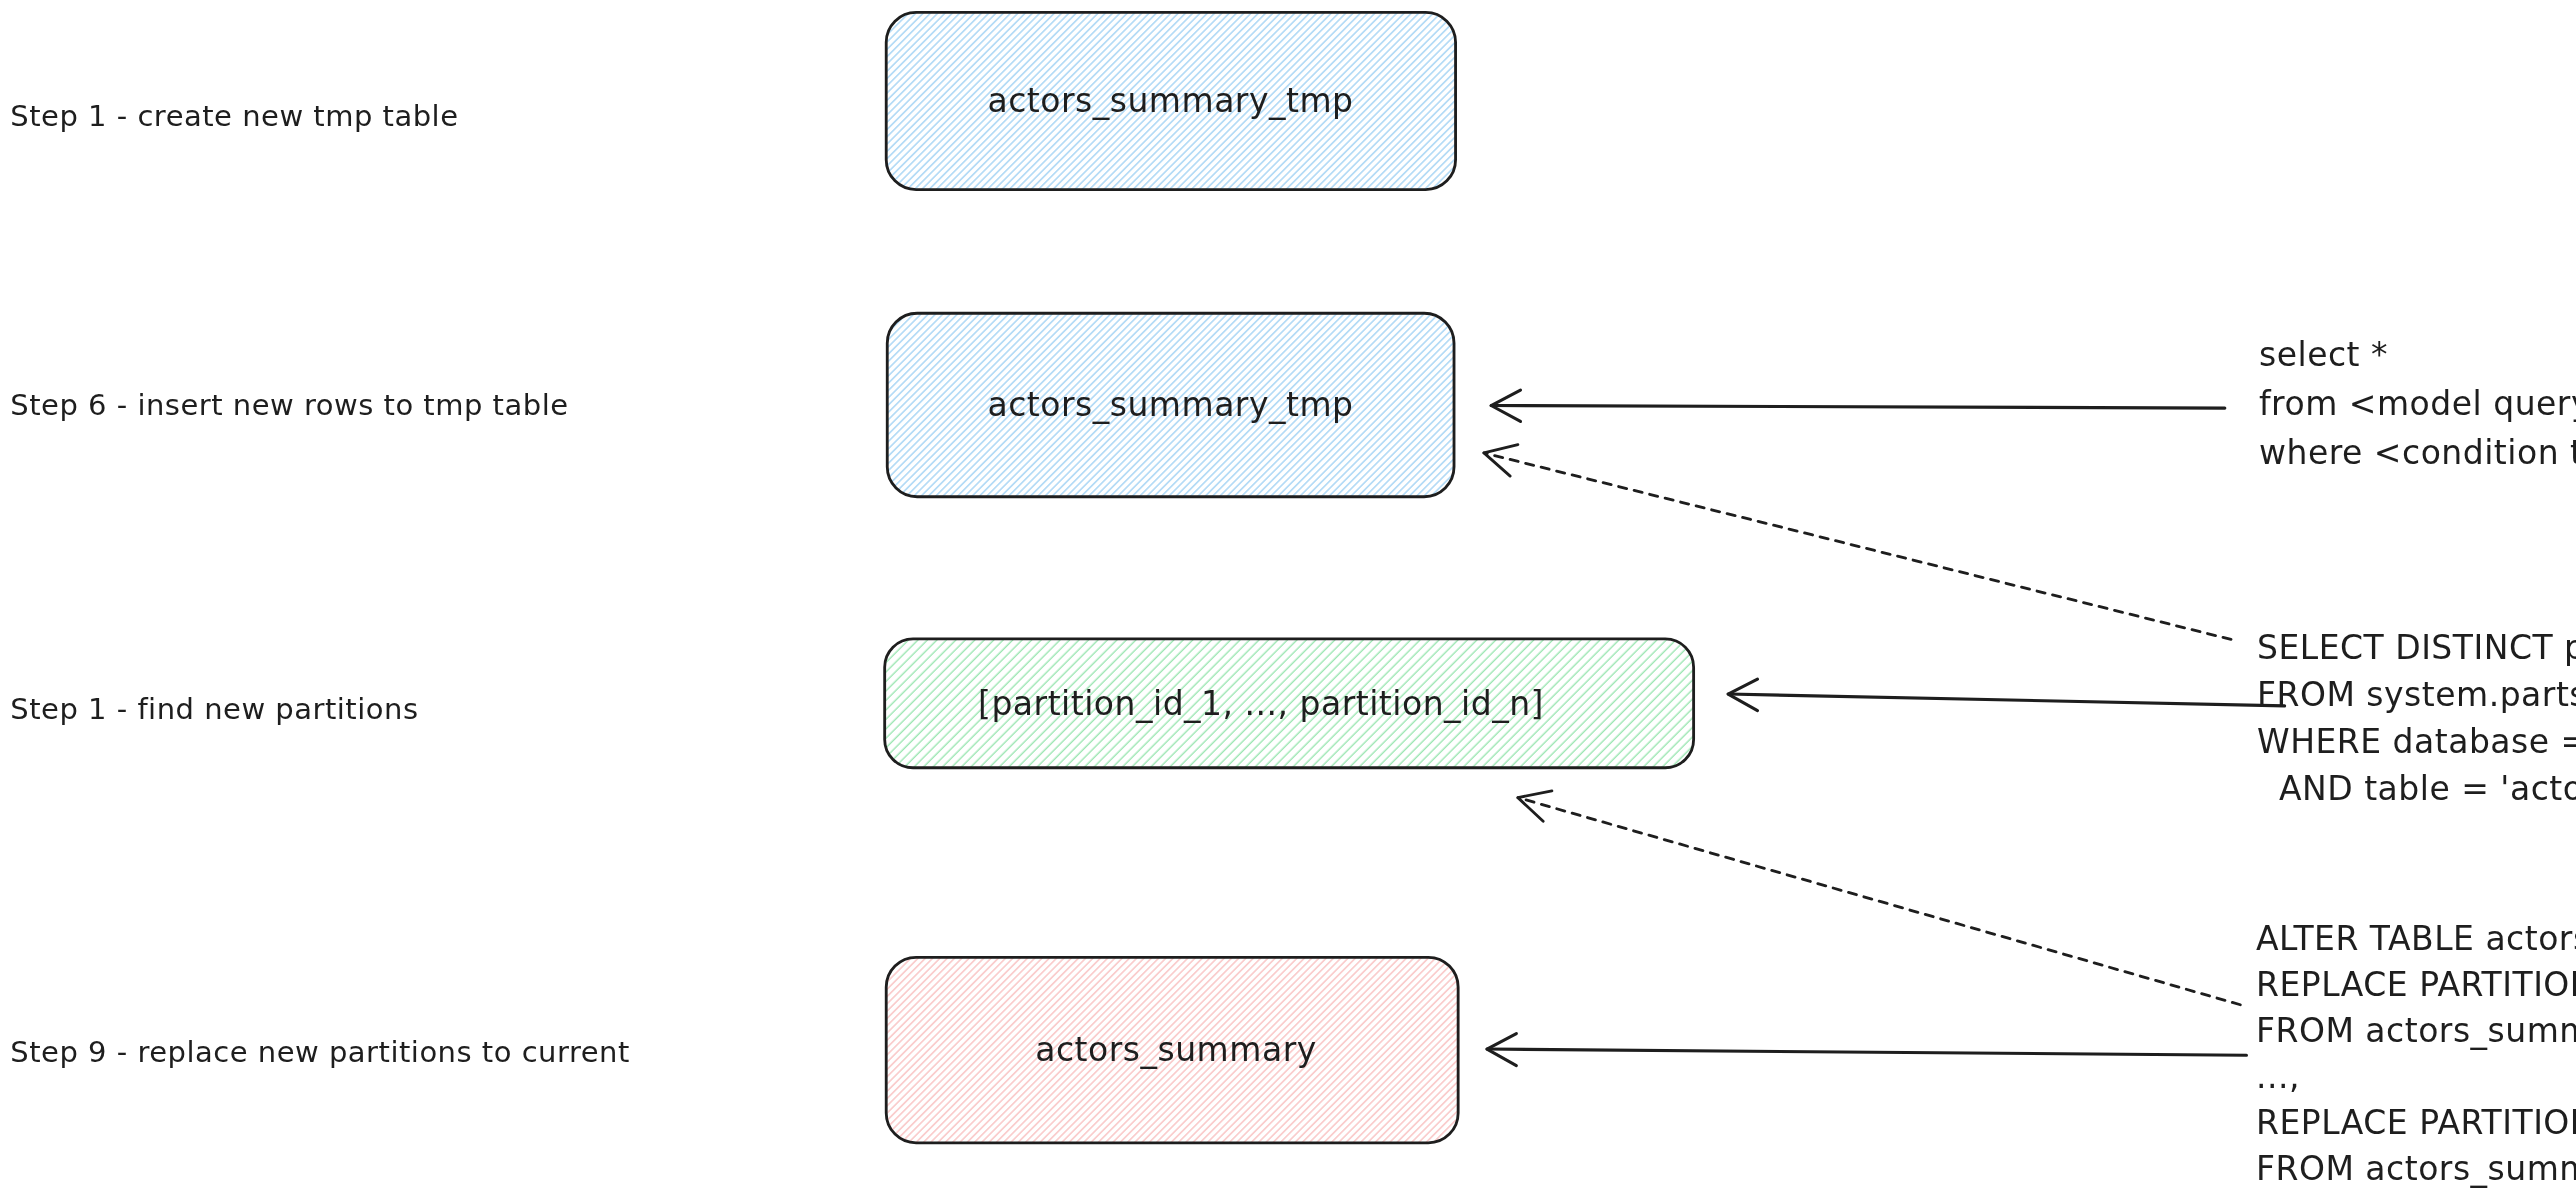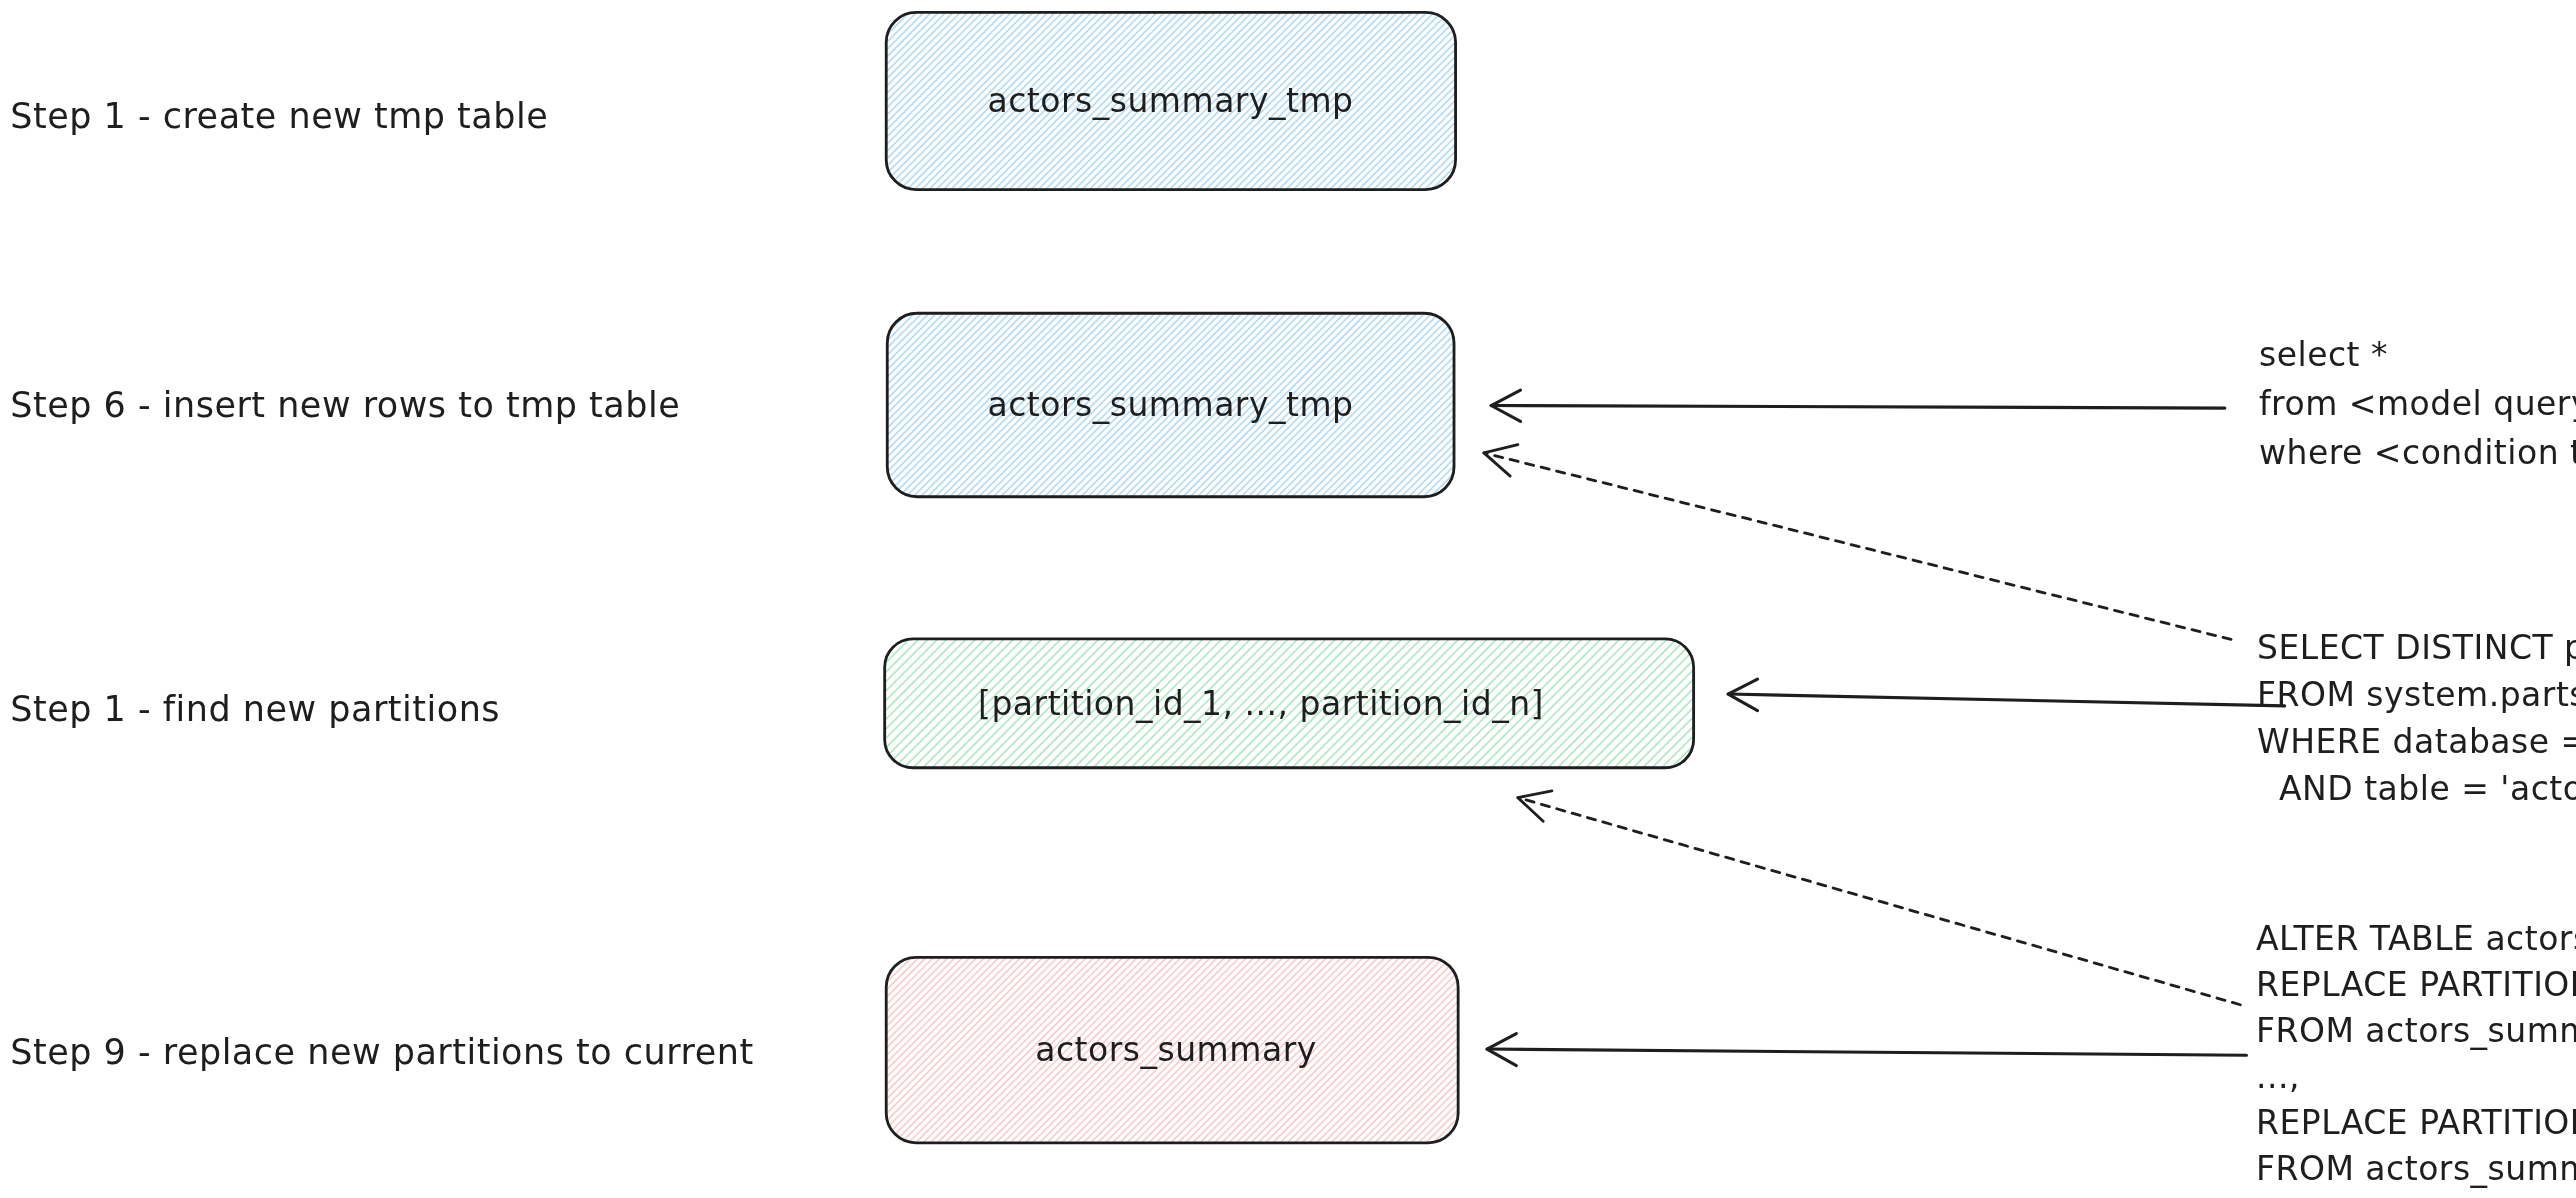--- a/index.html
+++ b/index.html
@@ -3,21 +3,21 @@
 <meta charset="utf-8">
 <style>
   html,body{margin:0;padding:0;background:#ffffff;}
   #canvas{
     position:relative;width:3650px;height:1199px;background:#ffffff;
     font-family:"DejaVu Sans",sans-serif;color:#1e1e1e;overflow:hidden;
   }
   #shapes{position:absolute;left:0;top:0;}
   .step-label{
     position:absolute;left:10.3px;height:58px;display:flex;align-items:center;
-    font-size:35px;letter-spacing:0.5px;white-space:pre;
+    font-size:29px;letter-spacing:0.5px;white-space:pre;
   }
   .box-label{
     position:absolute;display:flex;align-items:center;justify-content:center;
     text-align:center;font-size:33px;letter-spacing:0.5px;
   }
   .sql{position:absolute;font-size:33px;letter-spacing:0.5px;}
   .sql .sql-line{white-space:pre;}
   .lh96 .sql-line{line-height:49px;height:49px;}
   .lh92 .sql-line{line-height:47px;height:47px;}
   .lh89 .sql-line{line-height:46px;height:46px;}

